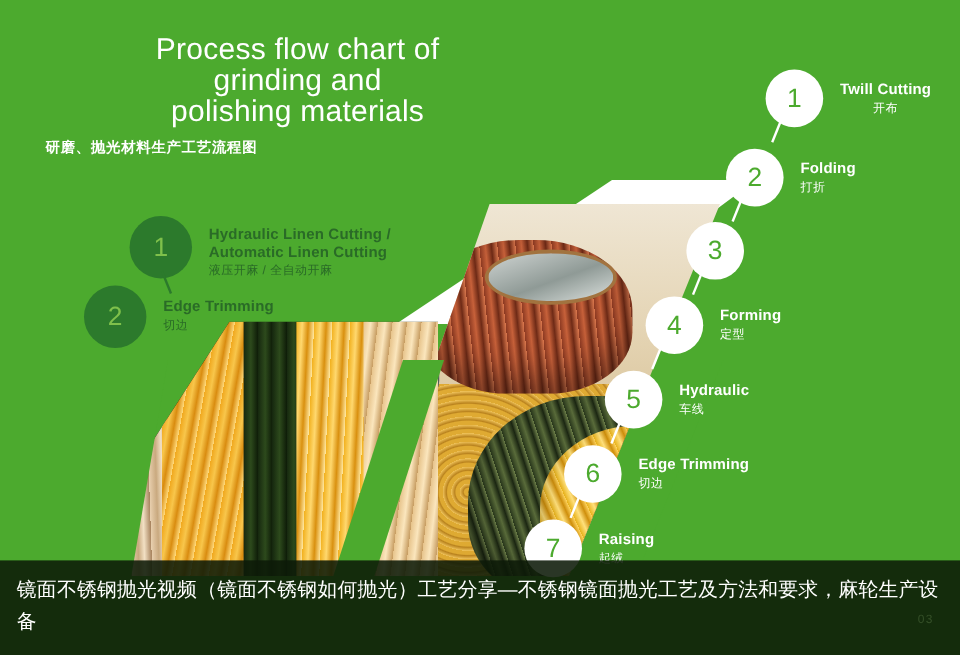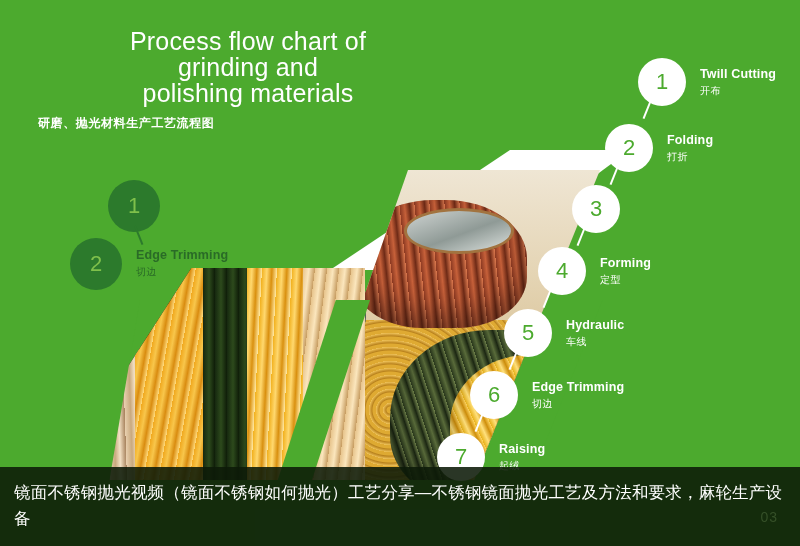--- a/index.html
+++ b/index.html
@@ -149,21 +149,21 @@
   
   .caption{
     position:absolute;left:0;bottom:0;width:800px;height:79px;
     background:rgba(12,26,8,.88);
     color:#ffffff;
     font-size:16.5px;line-height:26px;
     padding:12px 14px 0 14px;box-sizing:border-box;
     letter-spacing:.2px;
   }
   .pagenum{
-    position:absolute;right:22px;bottom:16px;color:#355028;font-size:14px;letter-spacing:1px;
+    position:absolute;right:22px;bottom:16px;color:#355028;font-size:10px;letter-spacing:1px;
   }
 </style>
 </head>
 <body>
 
 <div id="stage">
 
   <div class="photo-area">
     <div class="white-wedge"></div>
 
@@ -197,38 +197,43 @@
 grinding and
 polishing materials</div>
     <div class="subtitle">研磨、抛光材料生产工艺流程图</div>
   </div>
 
   <div class="step dark" style="left:108px;top:180px;">
     <div class="bubble" style="width:52px;height:52px;">
       <span class="num">1</span>
       <span class="tail" style="left:26px;top:46px;transform:rotate(-22deg);"></span>
     </div>
+    <div class="labels">
+      <div class="lab-en" style="white-space:pre-line;">Hydraulic Linen Cutting /
+Automatic Linen Cutting</div>
+      <div class="lab-cn">液压开麻 / 全自动开麻</div>
+    </div>
   </div>
 
   <div class="step dark" style="left:70px;top:238px;">
     <div class="bubble" style="width:52px;height:52px;">
       <span class="num">2</span>
     </div>
     <div class="labels" style="padding-top:10px;">
       <div class="lab-en">Edge Trimming</div>
       <div class="lab-cn">切边</div>
     </div>
   </div>
 
   <div class="step light" style="left:638px;top:58px;">
     <div class="bubble" style="width:48px;height:48px;">
       <span class="num">1</span>
       <span class="tail" style="left:12px;top:42px;transform:rotate(22deg);"></span>
     </div>
-    <div class="labels" style="padding-top:9px;">
+    <div class="labels" style="padding-top:9px;text-align:center;">
       <div class="lab-en">Twill Cutting</div>
       <div class="lab-cn">开布</div>
     </div>
   </div>
 
   <div class="step light" style="left:605px;top:124px;">
     <div class="bubble" style="width:48px;height:48px;">
       <span class="num">2</span>
       <span class="tail" style="left:12px;top:42px;transform:rotate(22deg);"></span>
     </div>

